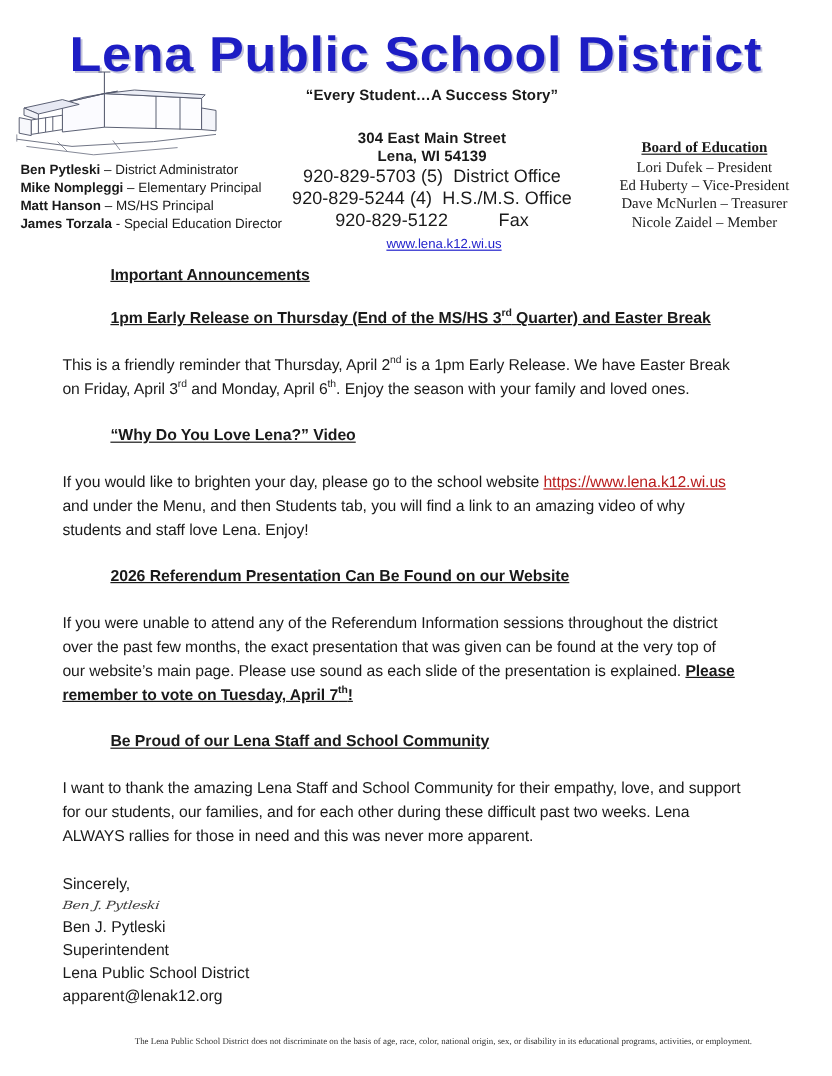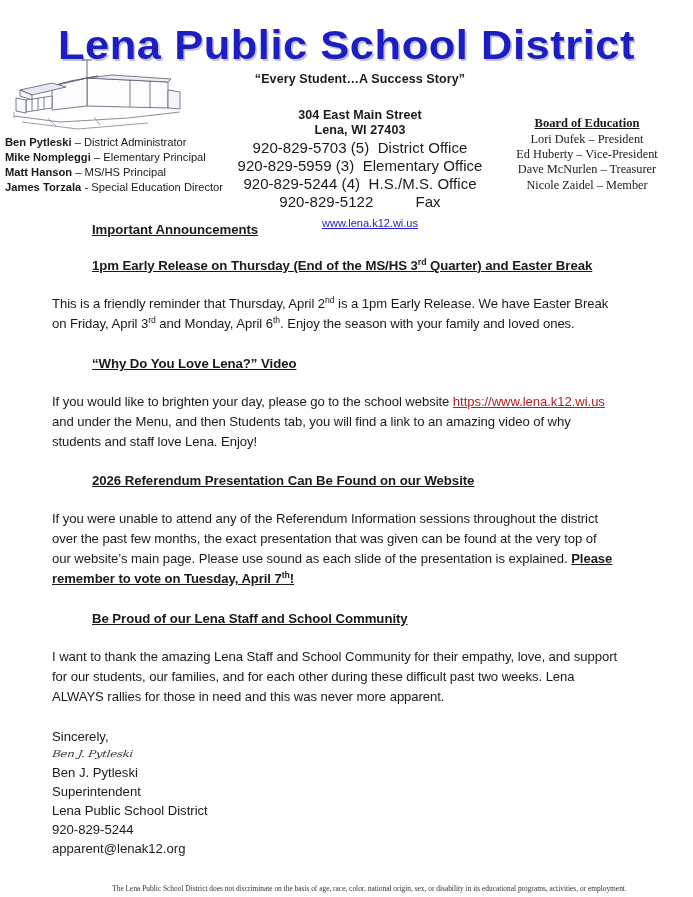--- a/index.html
+++ b/index.html
@@ -78,21 +78,21 @@
     font-size: 11px;
     color: #2222cc;
     text-decoration: underline;
     display: inline-block;
     margin-top: 1px;
     margin-left: 20px;
   }
 
   .staff-block {
     position: absolute;
-    left: 5px;
+    left: 17px;
     top: 135px;
     line-height: 1.33;
     font-size: 11.2px;
   }
   .staff-row { white-space: nowrap; }
   .staff-name { font-weight: bold; }
 
   .board-block {
     position: absolute;
     left: 487px;
@@ -158,21 +158,21 @@
     letter-spacing: -0.4px;
     height: 17px;
     line-height: 17px;
     overflow: hidden;
   }
 
   .footer-note {
     position: absolute;
     left: 0;
     right: 0;
-    bottom: 4px;
+    bottom: 25px;
     text-align: center;
     font-family: "Liberation Serif", serif;
     font-size: 7.4px;
     color: #333;
     padding-left: 46px;
   }
 </style>
 </head>
 <body>
 
@@ -211,23 +211,22 @@
       <path d="M6 60 L52 66 L120 62 L172 56" stroke-width="0.7"></path>
       <path d="M14 66 L70 73 L140 67" stroke-width="0.6"></path>
       <path d="M40 62 L48 70" stroke-width="0.55"></path>
       <path d="M86 61 L92 69" stroke-width="0.55"></path>
       <path d="M6 56 L6 62" stroke-width="0.55"></path>
     </g>
   </svg>
 
   <div class="address-block">
     <div class="addr-line">304 East Main Street</div>
-    <div class="addr-line">Lena, WI  27403</div>
+    <div class="addr-line">Lena, WI  54139</div>
     <div class="phone-line">920-829-5703 (5)  District Office</div>
-    <div class="phone-line">920-829-5959 (3)  Elementary Office</div>
     <div class="phone-line">920-829-5244 (4)  H.S./M.S. Office</div>
     <div class="phone-line">920-829-5122          Fax</div>
     <a class="weblink" href="#">www.lena.k12.wi.us</a>
   </div>
 
   <div class="staff-block">
     <div class="staff-row">
       <span class="staff-name">Ben Pytleski</span><span> – </span><span>District Administrator</span>
     </div>
     <div class="staff-row">
@@ -279,18 +278,17 @@
   </div>
 
   <p class="body-par">I want to thank the amazing Lena Staff and School Community for their empathy, love, and support for our students, our families, and for each other during these difficult past two weeks.  Lena ALWAYS rallies for those in need and this was never more apparent.</p>
 
   <div class="closing">
     <div>Sincerely,</div>
     <div class="signature">Ben J. Pytleski</div>
     <div>Ben J. Pytleski</div>
     <div>Superintendent</div>
     <div>Lena Public School District</div>
-    <div>920-829-5244</div>
     <div>apparent@lenak12.org</div>
   </div>
 </div>
 
 <div class="footer-note">The Lena Public School District does not discriminate on the basis of age, race, color, national origin, sex, or disability in its educational programs, activities, or employment.</div>
 
 </body></html>

